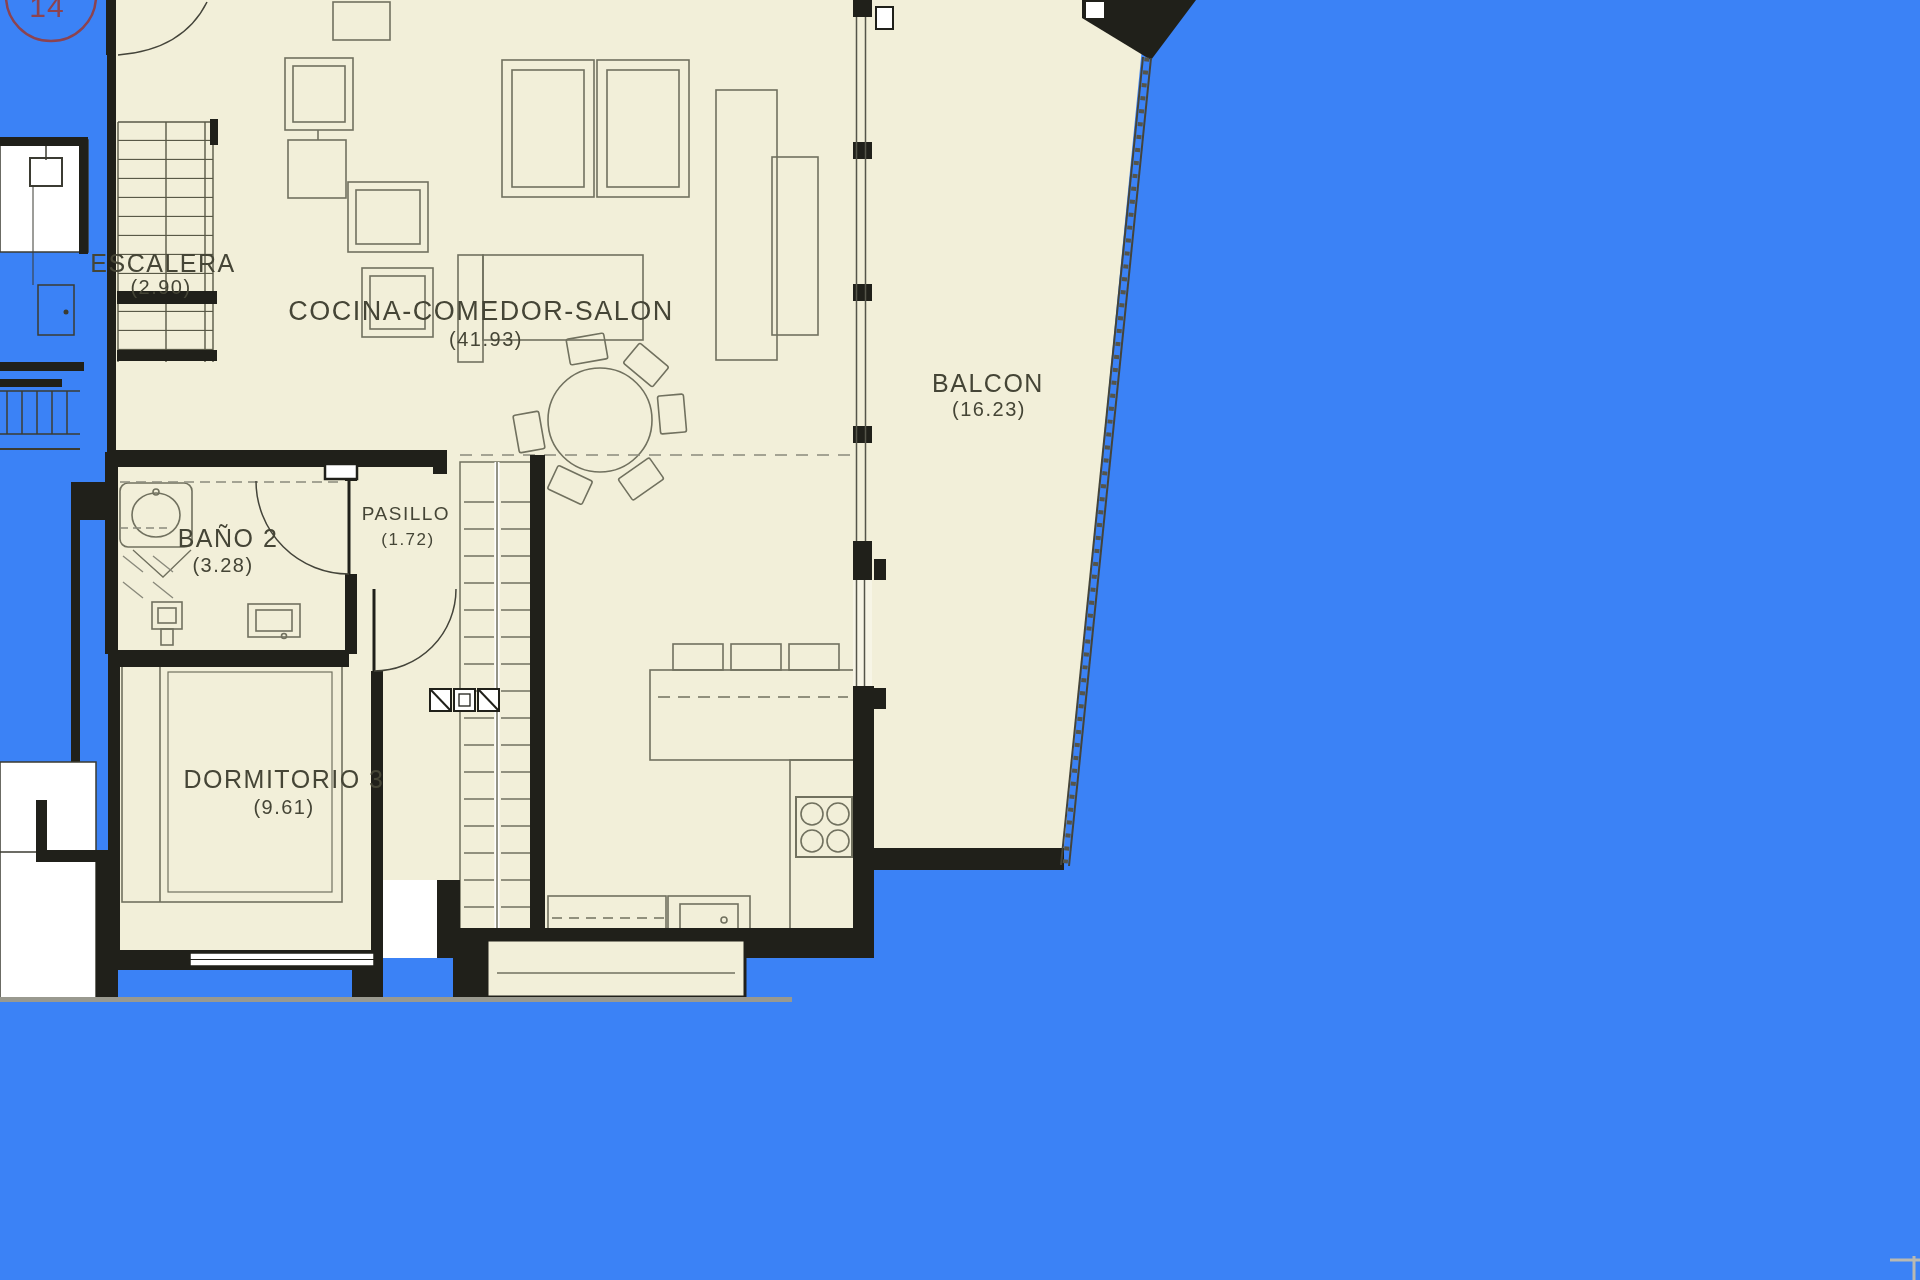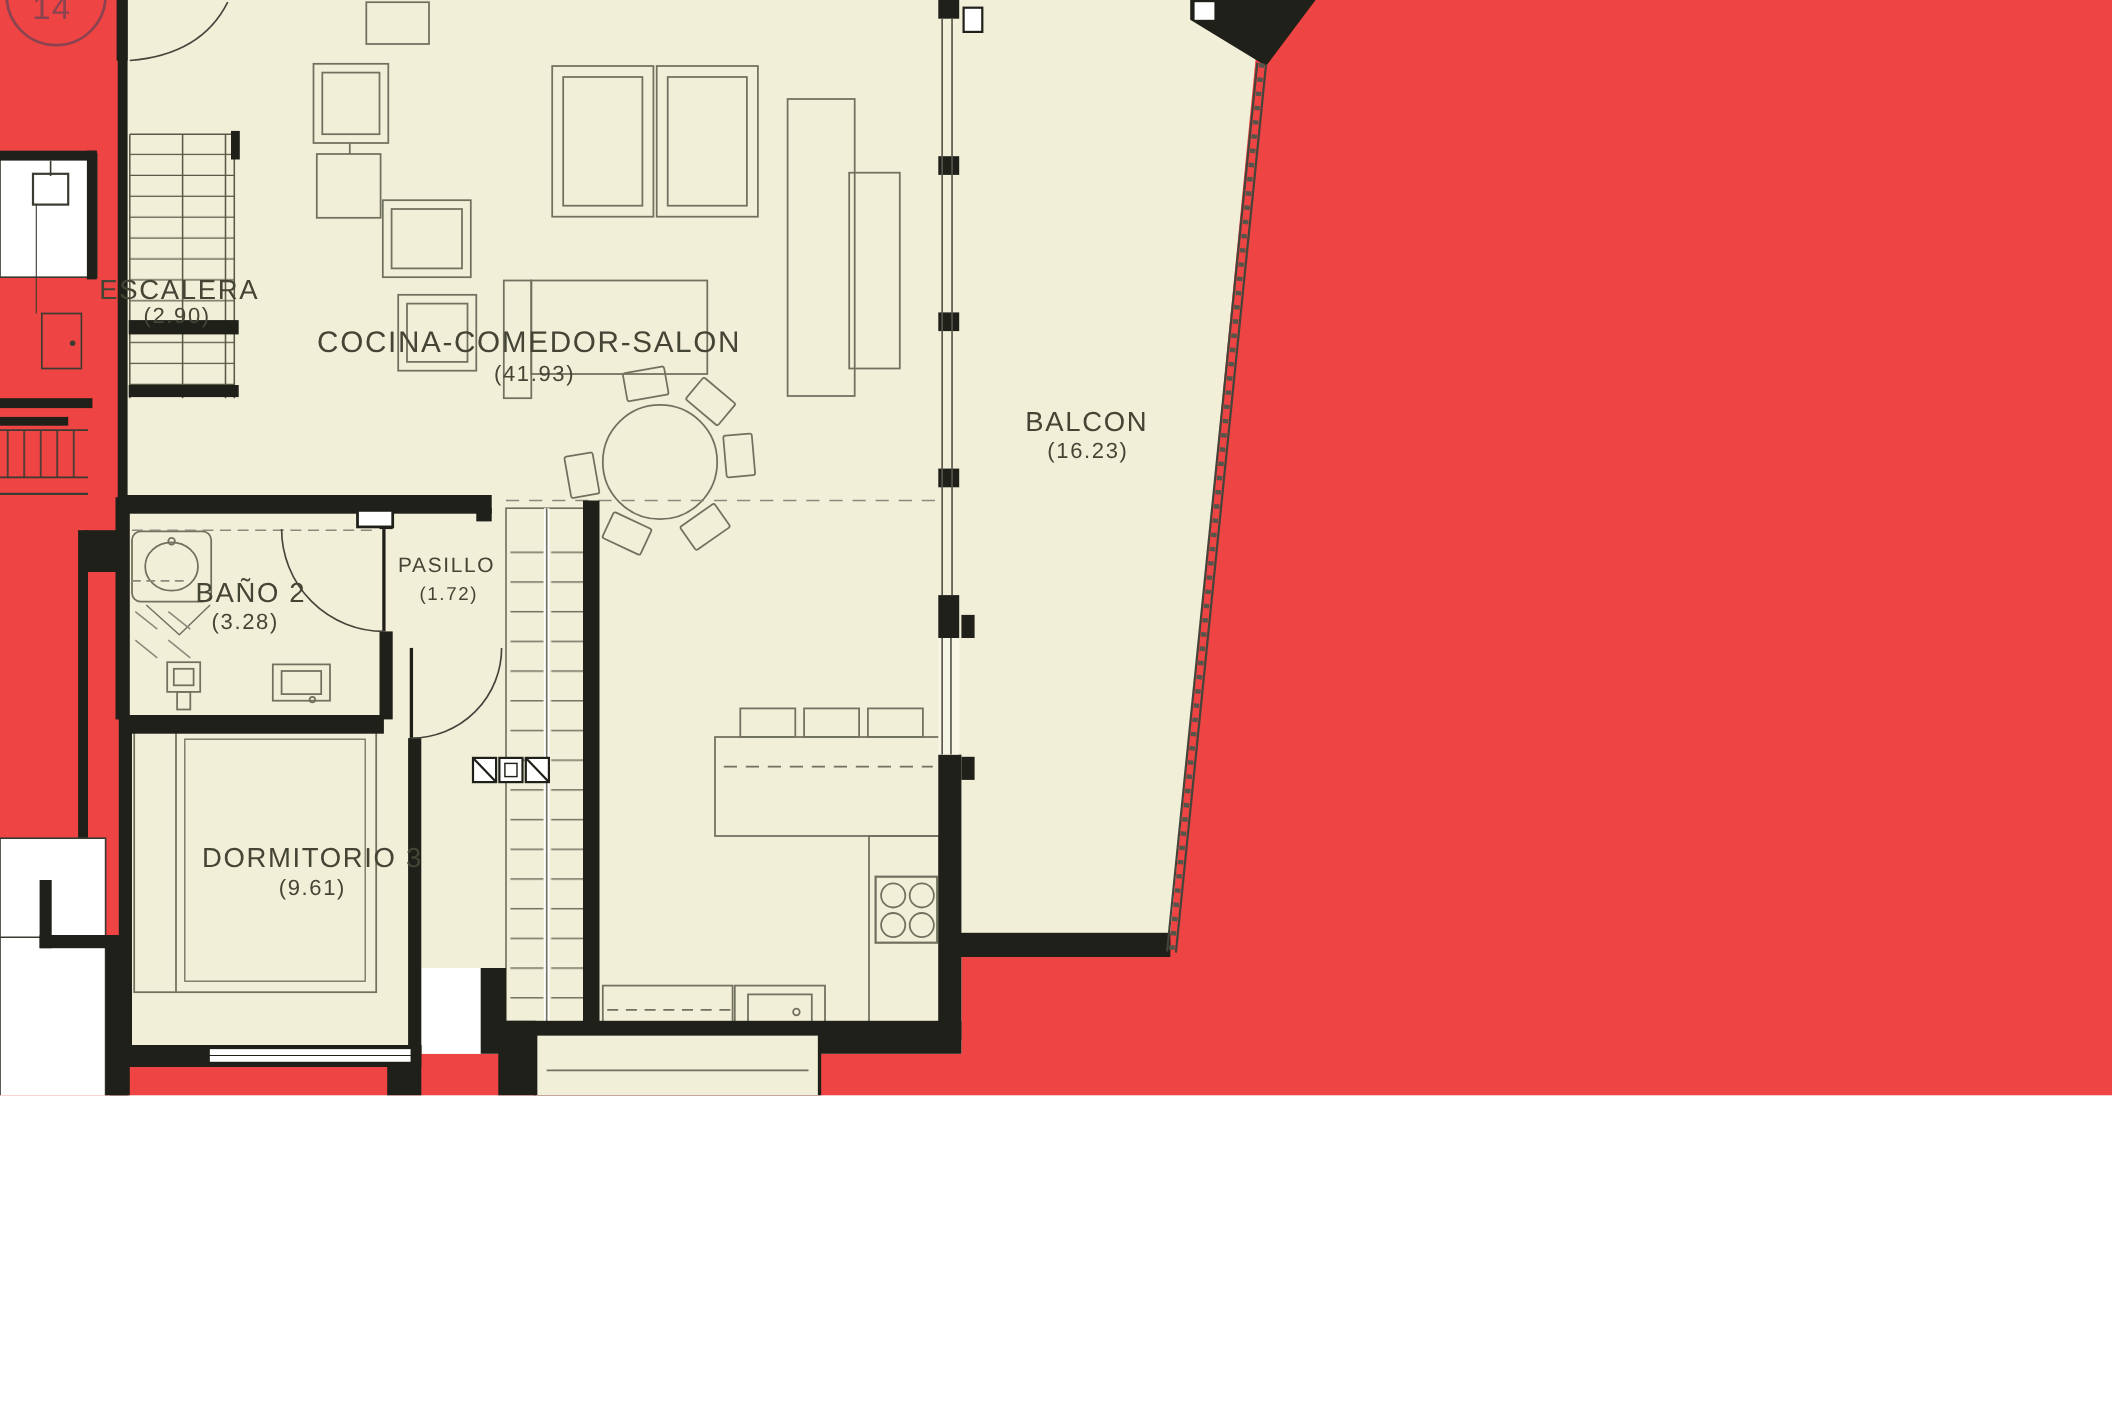--- a/index.html
+++ b/index.html
@@ -1,16 +1,16 @@
 <!DOCTYPE html>
 <html><head>
 <meta charset="utf-8">
 <style>
   html,body{margin:0;padding:0;background:#ffffff;}
-  .canvas{position:relative;width:1920px;height:996px;background:#ef4444;overflow:hidden;
+  .canvas{position:relative;width:1920px;height:1280px;background:#3b82f6;overflow:hidden;
           font-family:"Liberation Sans", sans-serif;text-align:right;}
   svg text{font-family:"Liberation Sans", sans-serif;fill:#454536;letter-spacing:1.5px;}
   .lbl{font-size:25px;}
   .lbl-xl{font-size:27px;}
   .lbl-s{font-size:19px;}
   .area{font-size:20px;}
   .area-s{font-size:17px;}
   .badge-txt{font-size:30px;fill:#8c4350;letter-spacing:1px;}
 </style>
 </head>

